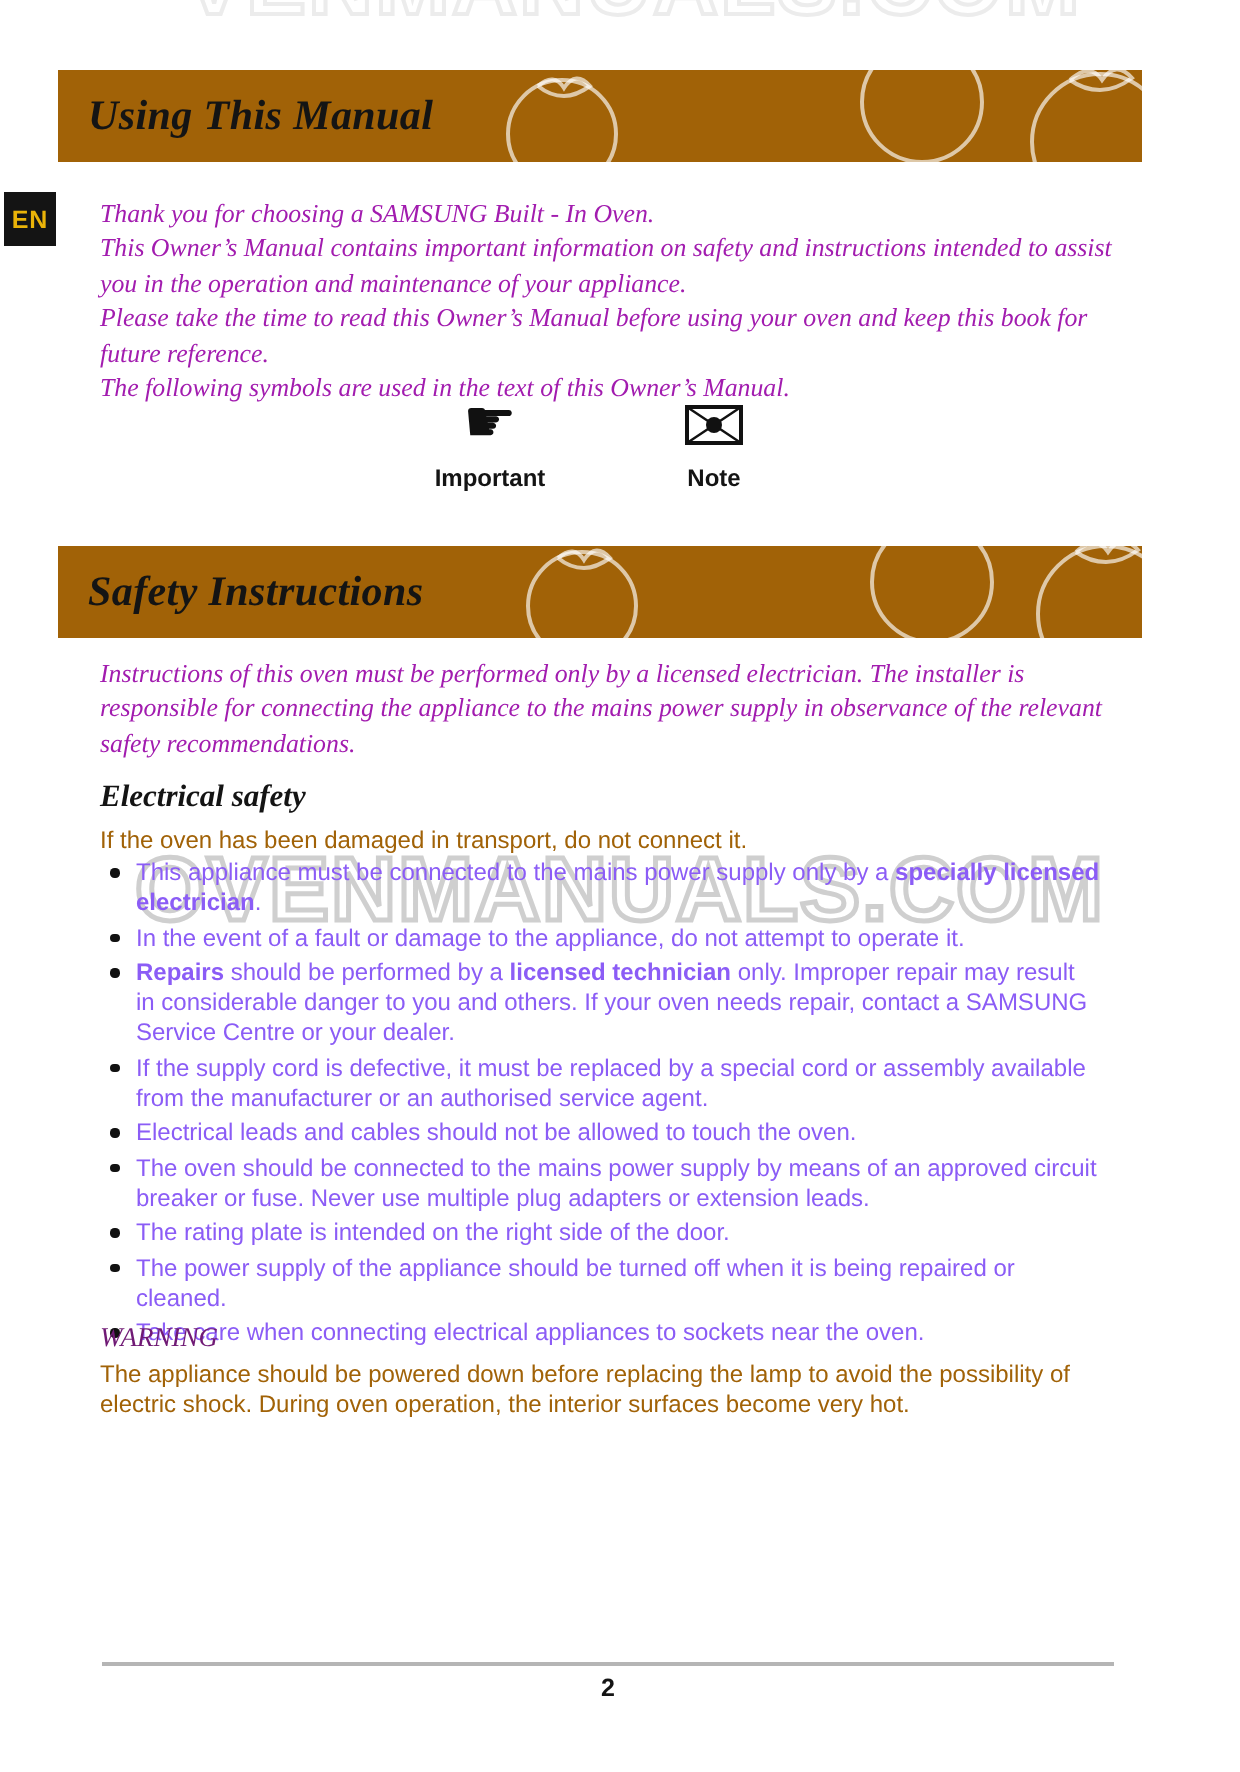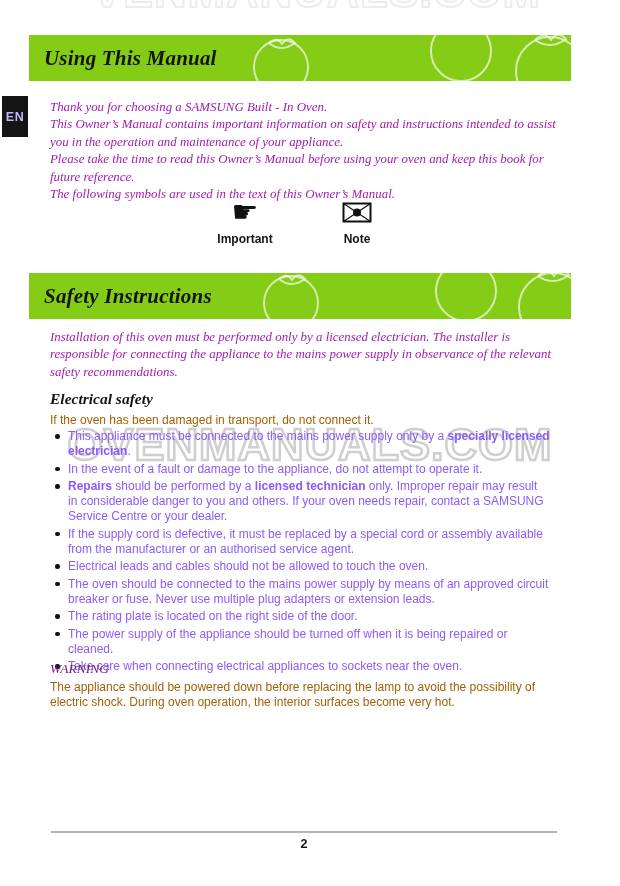--- a/index.html
+++ b/index.html
@@ -19,35 +19,35 @@
     -webkit-text-stroke:2px #ececec;
   }
   .wm-mid {
     top:419px; left:30px; width:560px; text-align:center; font-size:45px;
     -webkit-text-stroke:2.5px #c7c7c7; opacity:.85;
   }
 
   
   .banner {
     position:absolute; left:29px; width:542px; height:46px;
-    background:#84cc16; overflow:hidden; z-index:1;
+    background:#a16207; overflow:hidden; z-index:1;
   }
   .banner-1 { top:35px; }
   .banner-2 { top:273px; }
   .banner .decor { position:absolute; top:0; left:0; }
   .banner h1 {
     margin:0; position:absolute; left:15px; top:50%; transform:translateY(-50%);
     font-family:"Liberation Serif", serif; font-style:italic; font-weight:bold;
     font-size:21px; color:#141414; letter-spacing:.2px; z-index:2;
   }
 
   
   .en-badge {
-    position:absolute; left:2px; top:96px; width:26px; height:41px;
-    background:#141414; color:#c4b5fd; font-size:12.5px; font-weight:bold;
+    position:absolute; left:2px; top:96px; width:26px; height:27px;
+    background:#141414; color:#eab308; font-size:12.5px; font-weight:bold;
     display:flex; align-items:center; justify-content:center;
     letter-spacing:.5px; z-index:1;
   }
 
   
   .serif-intro {
     position:absolute; left:50px; width:560px; margin:0;
     font-family:"Liberation Serif", serif; font-style:italic;
     font-size:12.9px; line-height:17.4px; color:#a21caf;
     white-space:pre-line; z-index:1;
@@ -162,40 +162,40 @@
         <circle cx="262" cy="30" r="27"></circle>
         <path d="M250 6 q8 -7 13 1 q6 -9 13 -1 q-7 5 -13 5 q-7 0 -13 -5"></path>
         <circle cx="437" cy="18" r="30"></circle>
         <circle cx="524" cy="34" r="34"></circle>
         <path d="M509 3 q10 -9 16 0 q7 -10 15 -1 q-8 6 -16 6 q-8 0 -15 -5"></path>
       </g>
     </svg>
     <h1>Safety Instructions</h1>
   </div>
 
-  <p class="serif-intro" id="safety-intro">Installation of this oven must be performed only by a licensed electrician. The installer is
+  <p class="serif-intro" id="safety-intro">Instructions of this oven must be performed only by a licensed electrician. The installer is
 responsible for connecting the appliance to the mains power supply in observance of the relevant
 safety recommendations.</p>
 
   <h2 class="sub-heading">Electrical safety</h2>
   <p class="body-text" id="electrical-lead">If the oven has been damaged in transport, do not connect it.</p>
 
   <ul class="bullet-list">
       <li class="bullet-item"><span>This appliance must be connected to the mains power supply only by a </span><span class="b">specially licensed
 electrician</span><span>.</span></li>
       <li class="bullet-item"><span>In the event of a fault or damage to the appliance, do not attempt to operate it.</span></li>
       <li class="bullet-item"><span class="b">Repairs</span><span> should be performed by a </span><span class="b">licensed technician</span><span> only. Improper repair may result
 in considerable danger to you and others. If your oven needs repair, contact a SAMSUNG
 Service Centre or your dealer.</span></li>
       <li class="bullet-item"><span>If the supply cord is defective, it must be replaced by a special cord or assembly available
 from the manufacturer or an authorised service agent.</span></li>
       <li class="bullet-item"><span>Electrical leads and cables should not be allowed to touch the oven.</span></li>
       <li class="bullet-item"><span>The oven should be connected to the mains power supply by means of an approved circuit
 breaker or fuse. Never use multiple plug adapters or extension leads.</span></li>
-      <li class="bullet-item"><span>The rating plate is located on the right side of the door.</span></li>
+      <li class="bullet-item"><span>The rating plate is intended on the right side of the door.</span></li>
       <li class="bullet-item"><span>The power supply of the appliance should be turned off when it is being repaired or
 cleaned.</span></li>
       <li class="bullet-item"><span>Take care when connecting electrical appliances to sockets near the oven.</span></li>
     </ul>
 
   <p class="warning-label">WARNING</p>
   <p class="body-text" id="warning-text">The appliance should be powered down before replacing the lamp to avoid the possibility of
 electric shock. During oven operation, the interior surfaces become very hot.</p>
 
   <div class="footer-line"></div>

